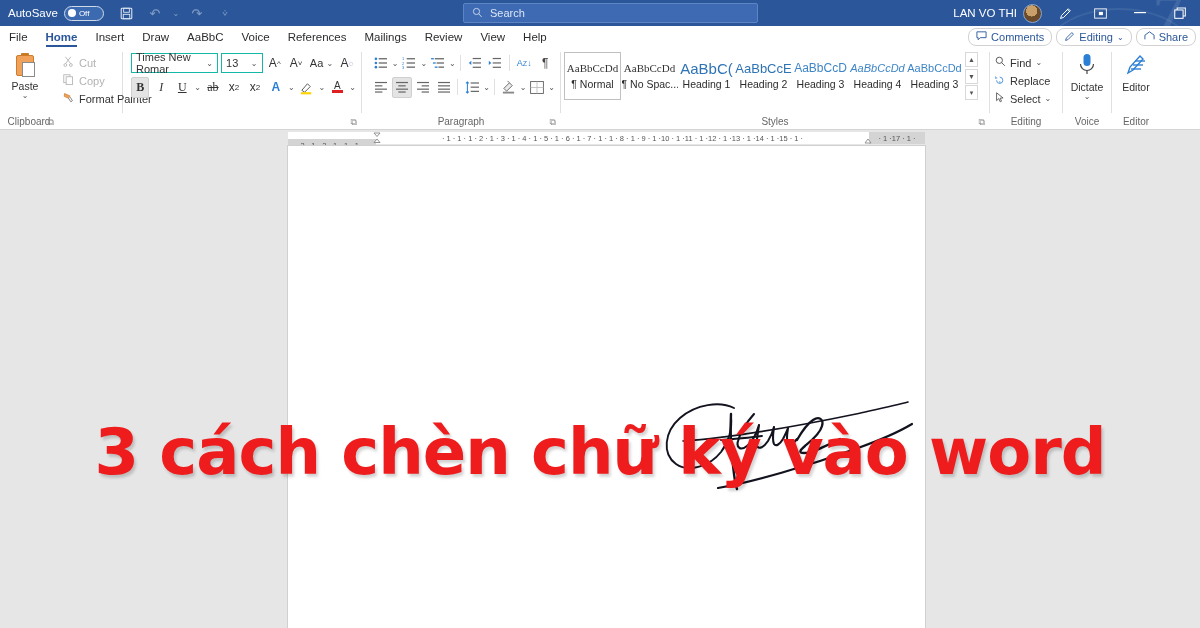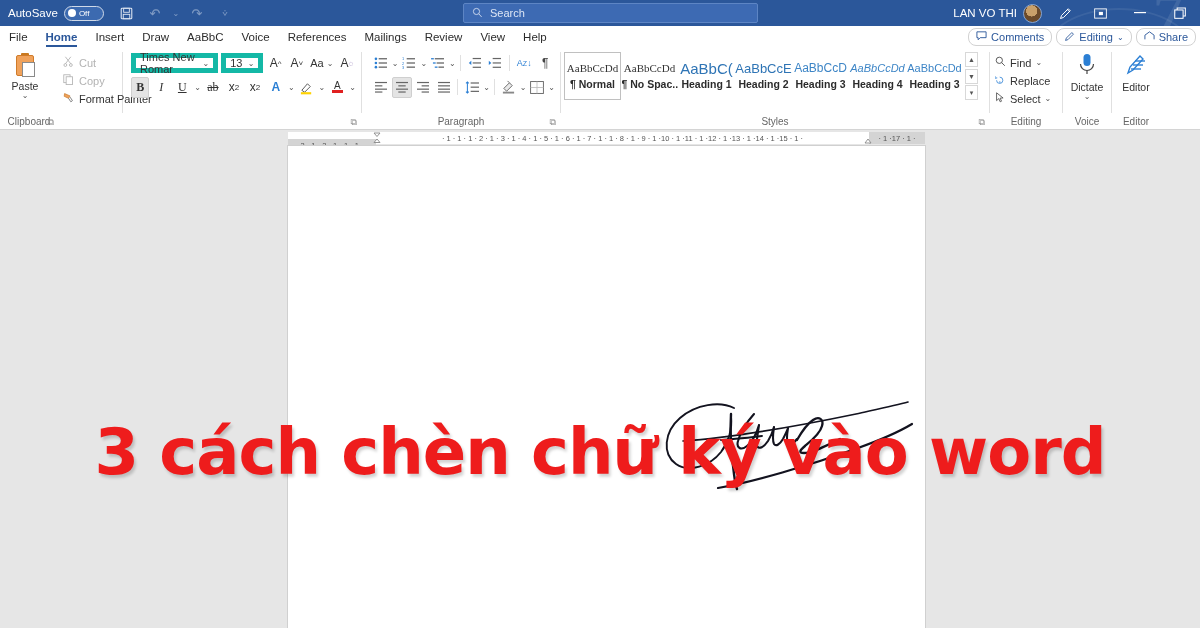--- a/index.html
+++ b/index.html
@@ -105,21 +105,21 @@
   .paste-lbl { font-size: 10.5px; margin-top: 1px; }
   .chev { font-size: 8px; color: #555; line-height: 7px;}
   .clip-items { display: flex; flex-direction: column; gap: 1px; padding-top: 3px;}
   .clip-item { display: flex; align-items: center; gap: 5px; font-size: 11px; height: 17px; white-space: nowrap;}
   .clip-item.dis { color: #b3b3b3; }
 
   
   .g-font { width: 238px; }
   .fontrow { display: flex; align-items: center; gap: 3px; height: 24px; padding-left: 3px;}
   .combo {
-    height: 20px; border: 5px solid #14b8a6; background: #fff; display: flex;
+    height: 20px; border: 1px solid #14b8a6; background: #fff; display: flex;
     align-items: center; justify-content: space-between; padding: 0 4px; font-size: 11px;
   }
   .combo.name { width: 98px; }
   .combo.size { width: 46px; }
   .ico-btn {
     width: 21px; height: 21px; display: flex; align-items: center; justify-content: center;
     font-size: 12px; color: #333; border-radius: 2px;
   }
   .ico-btn.wide { width: 30px; }
   .ico-btn.on { background: #e4e4e4; border: 1px solid #cfcfcf; }
@@ -132,21 +132,21 @@
 
   
   .g-styles { width: 428px; }
   .styles-gal { display: flex; align-items: flex-start; gap: 0px; padding-top: 1px;}
   .style-card {
     width: 57px; height: 48px; display: flex; flex-direction: column;
     align-items: center; justify-content: center; gap: 3px; border: 1px solid transparent;
   }
   .style-card.sel { border-color: #c0c0c0; background: #fff; }
   .style-prev { font-size: 11.5px; line-height: 13px; white-space: nowrap; }
-  .style-name { font-size: 10.5px; color: #2c2c2c; white-space: nowrap; overflow: hidden; max-width: 56px; font-weight: bold;}
+  .style-name { font-size: 10.5px; color: #2c2c2c; white-space: nowrap; overflow: hidden; max-width: 56px;}
   .styles-scroll { display: flex; flex-direction: column; justify-content: space-between; height: 48px; margin-left:2px;}
   .scroll-b { width: 13px; height: 15px; border: 1px solid #d8d8d8; background:#fff; display:flex; align-items:center; justify-content:center; font-size: 7px; color:#555;}
 
   
   .g-edit { width: 72px; }
   .edit-items { display: flex; flex-direction: column; gap: 1px; padding-top: 3px;}
   .edit-item { display: flex; align-items: center; gap: 4px; font-size: 11px; height: 17px; white-space: nowrap;}
 
   
   .g-voice { width: 48px; }

